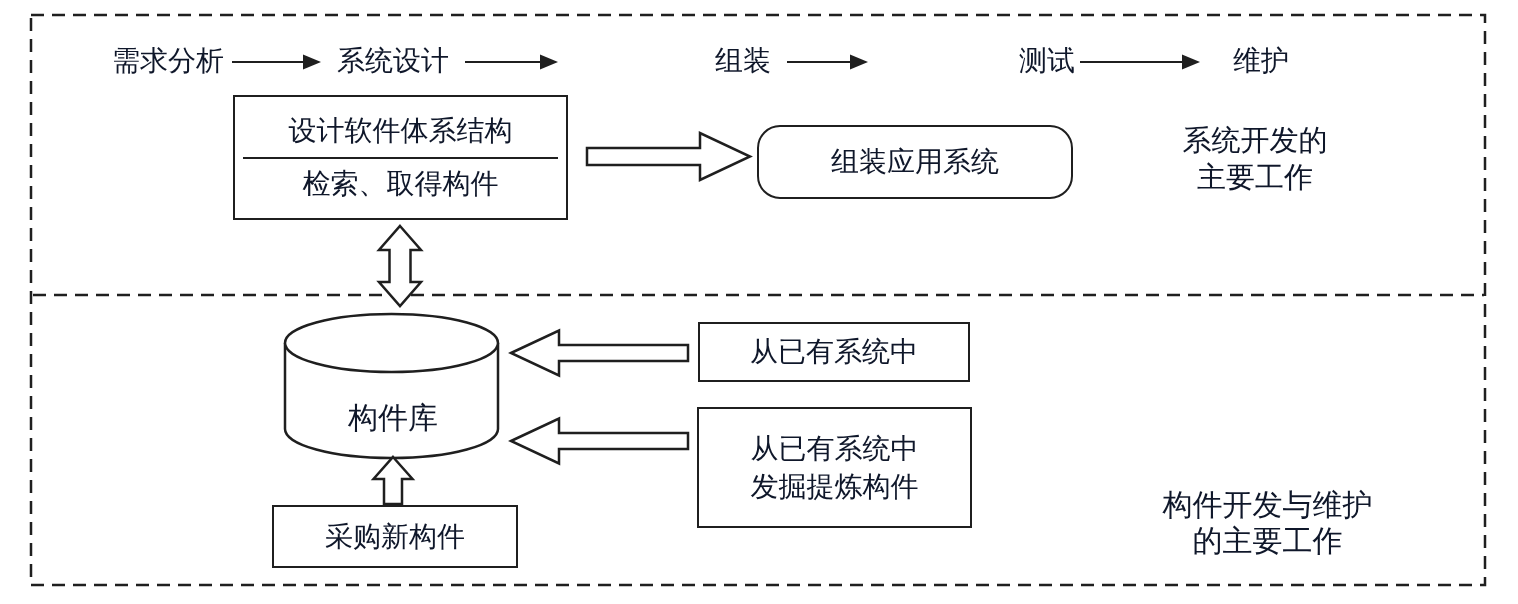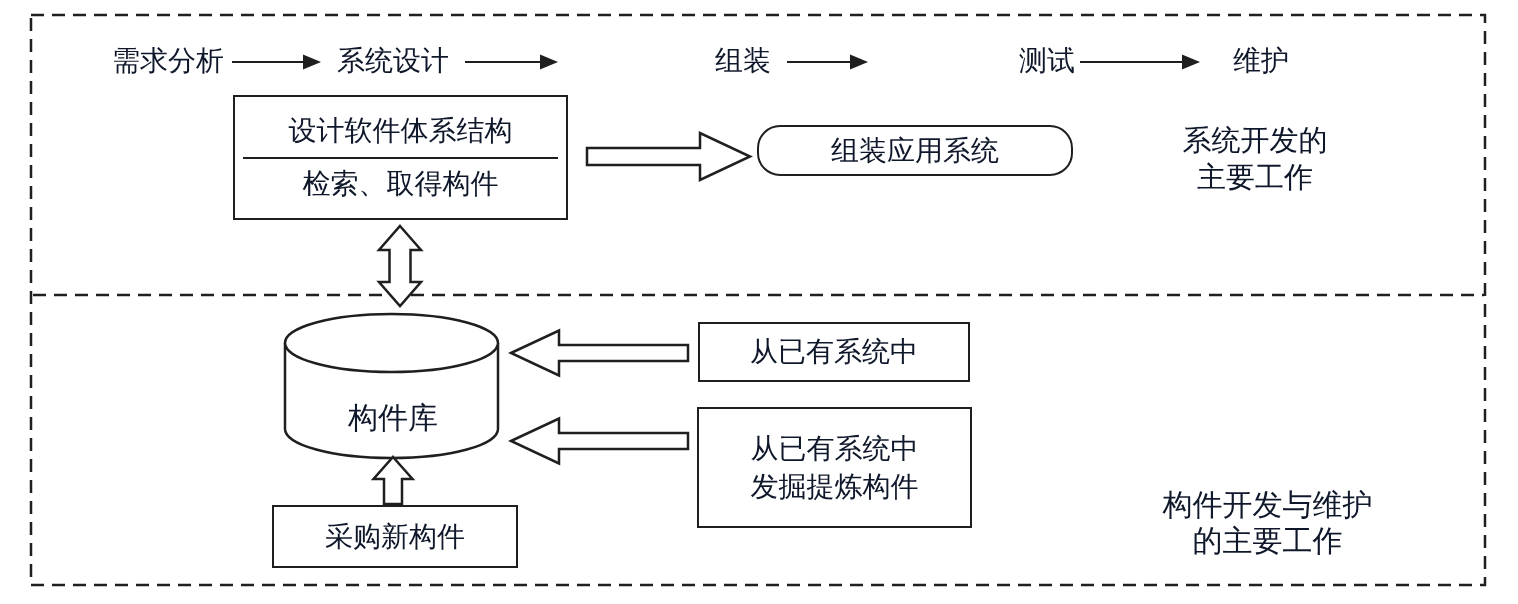--- a/index.html
+++ b/index.html
@@ -125,21 +125,21 @@
   <div class="txt flow-label" style="left:337px;width:112px;">系统设计</div>
   <div class="txt flow-label" style="left:715px;width:56px;">组装</div>
   <div class="txt flow-label" style="left:978px;width:60px;margin-left:39px;">测试</div>
   <div class="txt flow-label" style="left:1231px;width:60px;">维护</div>
 
   <div class="box col" style="left:233px;top:95px;width:335px;height:125px;">
     <div class="box-row divided">设计软件体系结构</div>
     <div class="box-row">检索、取得构件</div>
   </div>
 
-  <div class="box" style="left:757px;top:125px;width:316px;height:51px;border-radius:23px;">组装应用系统</div>
+  <div class="box" style="left:757px;top:125px;width:316px;height:74px;border-radius:23px;">组装应用系统</div>
 
   <div class="annotation" style="left:1165px;top:122px;width:180px;">
     <div>系统开发的</div>
     <div>主要工作</div>
   </div>
 
   <div class="repo-label" style="left:320px;top:398px;width:146px;">构件库</div>
 
   <div class="box" style="left:698px;top:322px;width:272px;height:60px;">从已有系统中</div>
 

